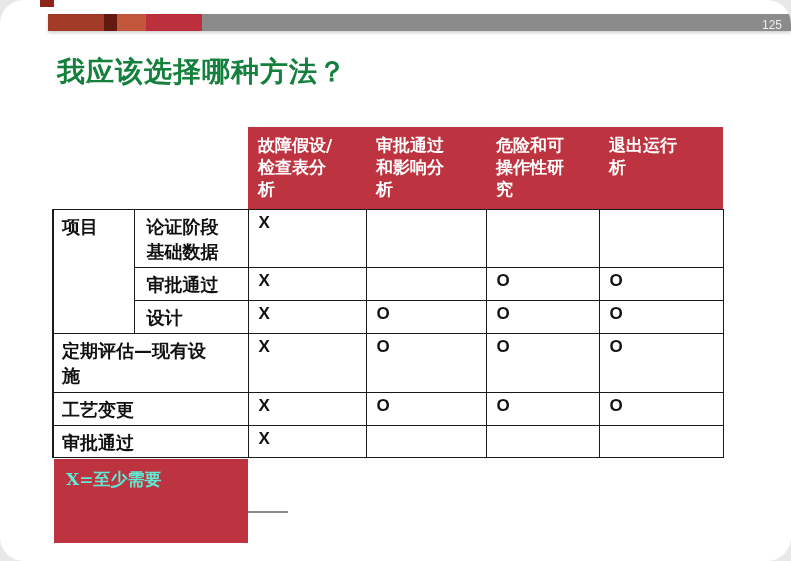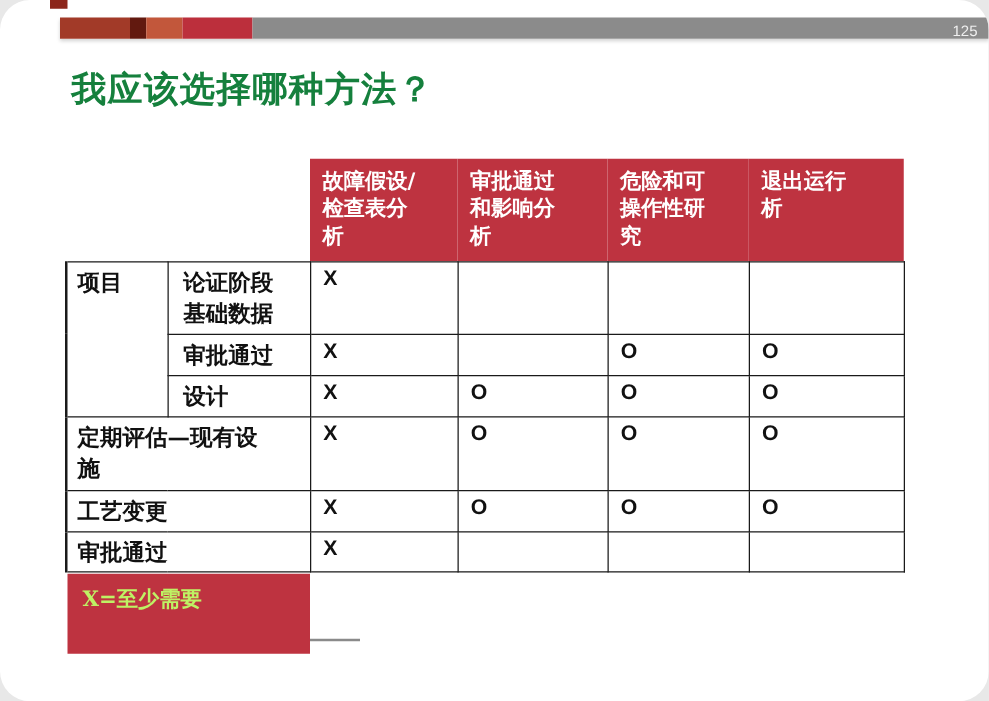--- a/index.html
+++ b/index.html
@@ -107,23 +107,23 @@
     text-align: left;
     vertical-align: top;
     padding: 3px 0 0 10px;
     border: 1px solid #1a1a1a;
     background: #ffffff;
   }
 
   
   .legend {
     position: absolute; left: 54px; top: 459px;
-    width: 194px; height: 64px;
+    width: 194px; height: 84px;
     background: #BE3340;
-    color: #bef264;
+    color: #5eead4;
     font-size: 17px;
     font-weight: bold;
     padding: 9px 0 0 12px;
   }
   .legend .l1 { margin-bottom: 11px; }
   .legend-dash {
     position: absolute; left: 248px; top: 511px;
     width: 40px; height: 2px;
     background: #8a8a8a;
   }

